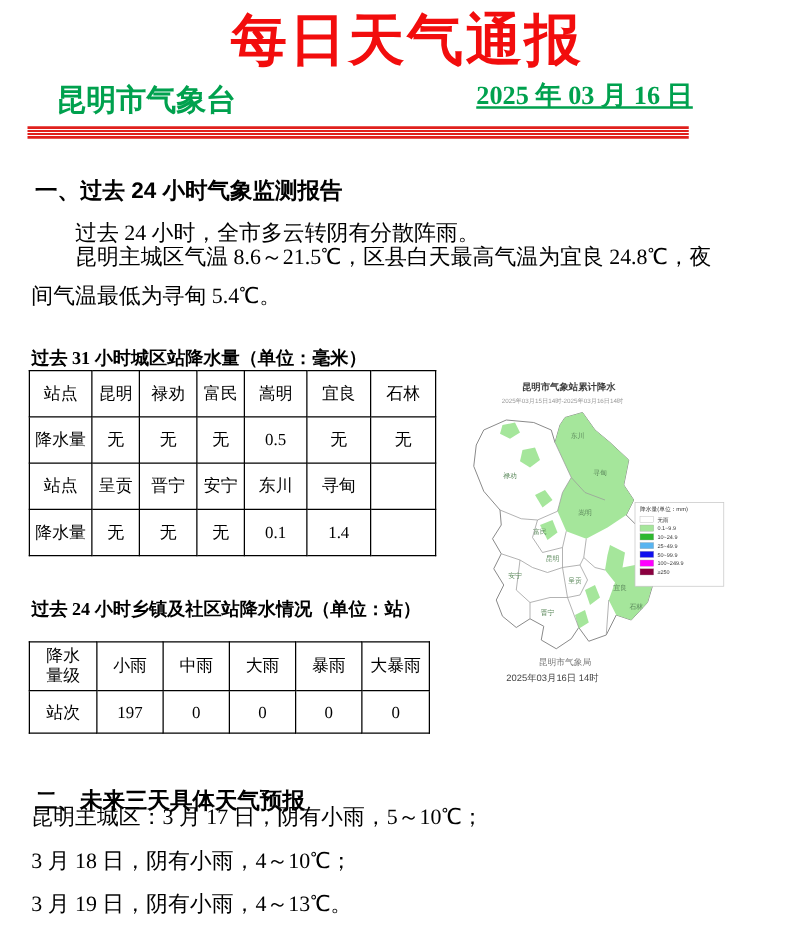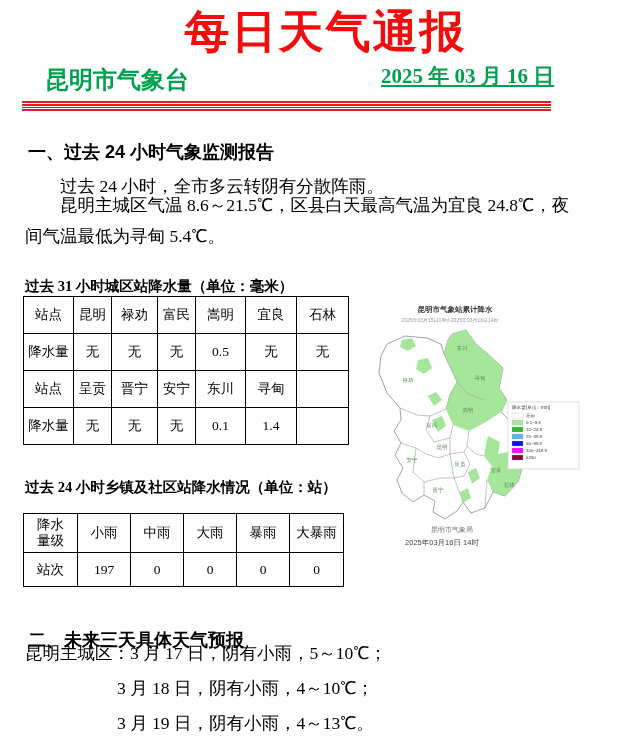--- a/index.html
+++ b/index.html
@@ -36,21 +36,21 @@
   .body-text { font-size:17.5px; line-height:31px; }
   .indent2 { text-indent:35px; }
   .tbl-caption { font-size:14.5px; font-weight:700; }
   table.t { border-collapse:collapse; table-layout:fixed; font-size:13.5px; }
   table.t td { border:1px solid #000; text-align:center; vertical-align:middle; padding:0; overflow:hidden; }
   table.t1 td { height:36px; }
   table.t2 tr.h td { height:38px; }
   table.t2 tr.d td { height:33px; }
   .pre { white-space:pre-line; line-height:1.15; }
   .forecast-line { font-size:17.5px; line-height:35px; white-space:nowrap; }
-  .forecast-line.cont { margin-left:92px; }
+  .forecast-line.cont { }
   svg text { font-family:"Liberation Sans", sans-serif; }
 </style>
 </head>
 <body>
 
 <div class="abs doc-title">每日天气通报</div>
 <div class="abs agency">昆明市气象台</div>
 <div class="abs report-date">2025 年 03 月 16 日</div>
 <div class="abs divider"></div>
 

